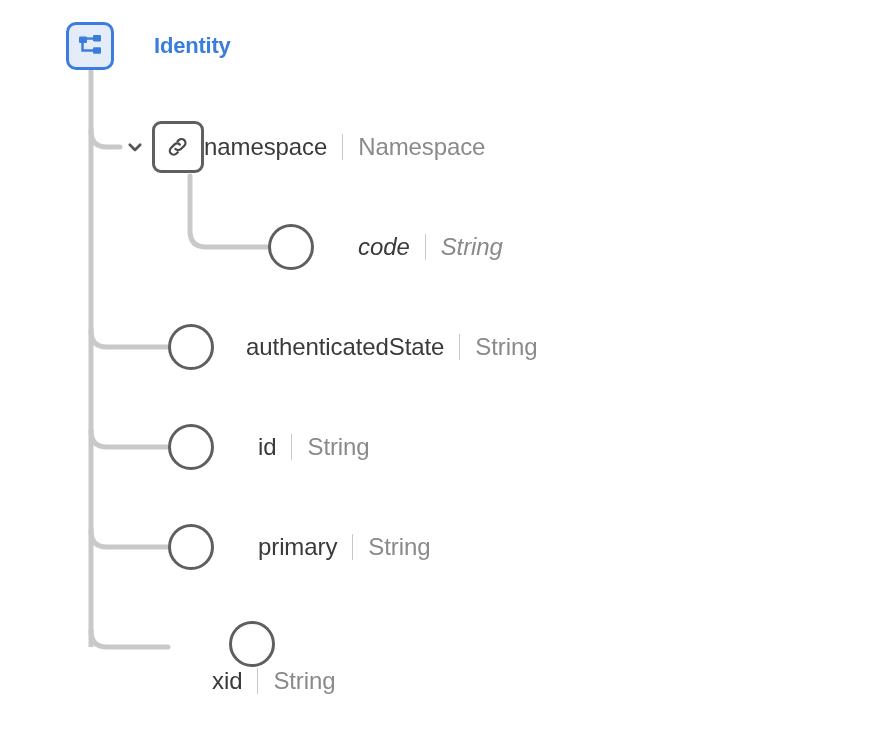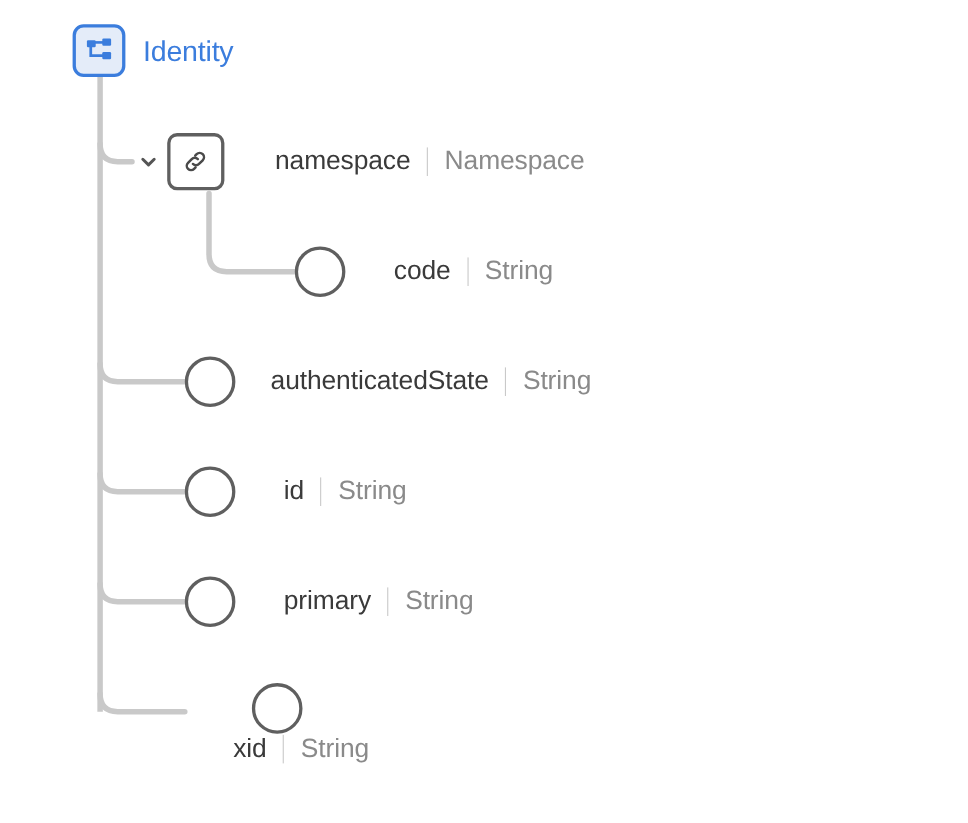--- a/index.html
+++ b/index.html
@@ -46,23 +46,23 @@
     height: 48px;
     border-radius: 10px;
     border: 3px solid #3b7ddd;
     background: #e4ecf9;
     box-sizing: border-box;
     display: flex;
     align-items: center;
     justify-content: center;
   }
   .root-title {
-    margin-left: 16px;
-    font-size: 26px;
-    font-weight: normal;
+    margin-left: 40px;
+    font-size: 22px;
+    font-weight: bold;
     color: #3b7ddd;
     letter-spacing: -0.2px;
     white-space: nowrap;
   }
 
   
   .row {
     position: absolute;
     display: flex;
     align-items: center;
@@ -167,28 +167,28 @@
       </svg>
     </div>
     <div class="node-box">
       <svg width="26" height="26" viewBox="0 0 24 24">
         <g stroke="#4a4a4a" stroke-width="2.1" fill="none" stroke-linecap="round">
           <path d="M9.6 13.9 a3.6 3.6 0 0 0 5.1 0 l3.1 -3.1 a3.6 3.6 0 0 0 -5.1 -5.1 l-1.2 1.2"></path>
           <path d="M13.7 9.8 a3.6 3.6 0 0 0 -5.1 0 l-3.1 3.1 a3.6 3.6 0 0 0 5.1 5.1 l1.2 -1.2"></path>
         </g>
       </svg>
     </div>
-    <div class="labels" style="margin-left:46px;">
+    <div class="labels" style="">
       <span class="field-name">namespace</span>
       <span class="divider"></span>
       <span class="field-type">Namespace</span>
     </div>
   </div>
 
-  <div class="row" style="left:268px; top:221px;">
+  <div class="row" style="left:268px; top:221px;font-style:italic;">
     <div class="node-circle"></div>
     <div class="labels" style="margin-left:44px;">
       <span class="field-name">code</span>
       <span class="divider"></span>
       <span class="field-type">String</span>
     </div>
   </div>
 
   <div class="row" style="left:168px; top:321px;">
     <div class="node-circle"></div>

